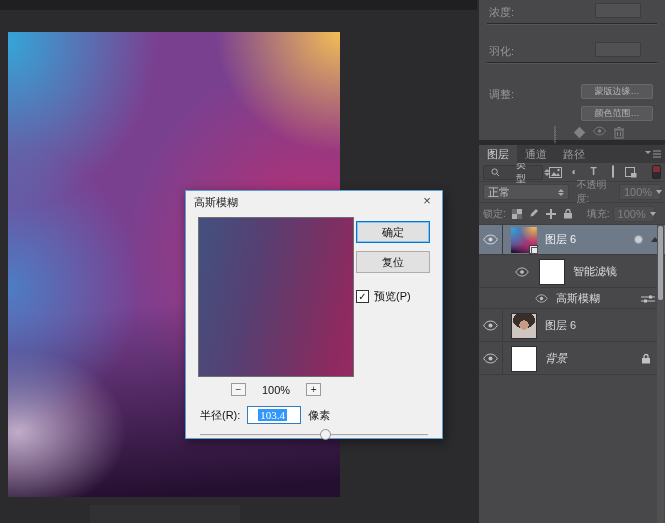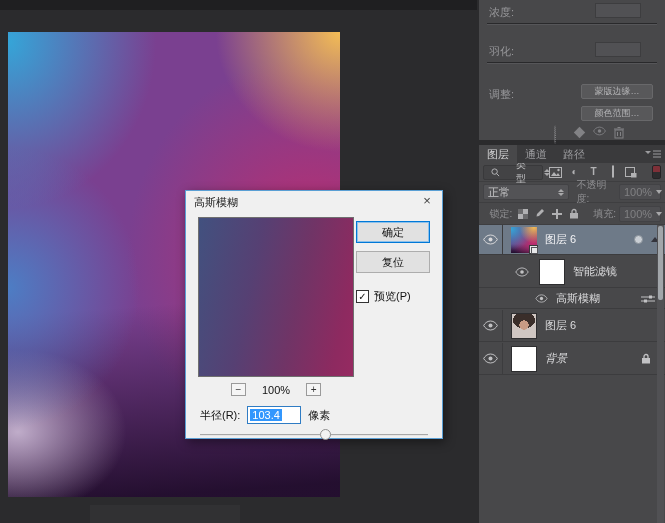--- a/index.html
+++ b/index.html
@@ -44,21 +44,21 @@
   .filter-row { height:19px; padding:0 4px; border-bottom:1px solid #3e3e40; gap:6px; }
   .kind-combo { display:flex; align-items:center; gap:16px; width:60px; height:15px; padding:0 7px;
                 background:#434345; border:1px solid #39393b; border-radius:2px; color:#bdbdbf; }
   .ficon { color:#b2b2b4; font-size:10px; line-height:12px; text-align:center; width:13px; }
   .ficon.glyph { font-weight:bold; }
   .shapebox { width:9px; height:9px; border:1px solid #b2b2b4; border-radius:2px; margin:0 auto; }
   .ftoggle { margin-left:auto; width:9px; height:14px; border-radius:2px;
              background:linear-gradient(#7e3038 0 50%, #2c2c2e 50% 100%); border:1px solid #242426; }
 
   .blend-row { height:21px; padding:0 4px; border-bottom:1px solid #3e3e40; }
-  .lock-row  { height:22px; padding:0 4px; border-bottom:1px solid #3e3e40;justify-content:flex-end; }
+  .lock-row  { height:22px; padding:0 4px; border-bottom:1px solid #3e3e40; }
   .combo { display:flex; align-items:center; height:16px; background:#535356; border:1px solid #424245;
            border-radius:2px; color:#c6c6c8; font-size:11px; padding:0 4px; gap:4px; }
   .combo.disabled { color:#808083; background:#4e4e51; }
   .dimlabel { font-size:10px; color:#8f8f92; margin-left:8px; }
   .updown { display:inline-flex; flex-direction:column; gap:1px; margin-left:2px; }
   .updown i { width:0; height:0; border-left:3px solid transparent; border-right:3px solid transparent; }
   .updown i.u { border-bottom:3px solid #a8a8aa; }
   .updown i.d { border-top:3px solid #a8a8aa; }
   .darr { width:0; height:0; border-left:3px solid transparent; border-right:3px solid transparent; border-top:4px solid #a8a8aa; margin-left:auto; }
   .lockicons { display:flex; gap:7px; margin-left:6px; align-items:center; }
@@ -108,21 +108,21 @@
               line-height:11px; text-align:center; color:#333; }
   .zoom-val { font-size:11px; }
   .dbtn { position:absolute; right:12px; width:74px; height:22px; background:#e1e1e1; border:1px solid #adadad;
           text-align:center; line-height:20px; font-size:11px; cursor:default; }
   .dbtn.default { border:1px solid #0078d7; box-shadow: inset 0 0 0 1px #8ec1ea; }
   .chk-row { position:absolute; right:16px; top:98px; width:70px; display:flex; align-items:center; gap:5px; }
   .checkbox { width:13px; height:13px; border:1px solid #333; background:#fff; text-align:center;
               line-height:12px; font-size:10px; color:#111; }
   .radius-row { position:absolute; left:14px; top:215px; display:flex; align-items:center; }
   .radius-input { width:54px; height:18px; border:1px solid #2f7cc4; background:#fff; margin:0 7px;
-                  display:flex; align-items:center; padding-left:2px; font-size:11px; }
+                  display:flex; align-items:center; padding-left:10px; font-size:11px;font-family:Liberation Serif, serif; }
   .radius-sel { background:#3297fd; color:#fff; padding:0 2px; }
   .slider { position:absolute; left:14px; top:238px; width:228px; height:12px; }
   .slider-track { position:absolute; left:0; right:0; top:5px; height:2px; background:#a8a8a8; border-bottom:1px solid #e6e6e6; }
   .slider-thumb { position:absolute; left:55%; top:0; width:11px; height:11px; margin-left:-5px;
                   background:#f2f2f2; border:1px solid #8f8f8f; border-radius:50%; }
   svg { display:block; }
 </style>
 </head>
 <body>
 

